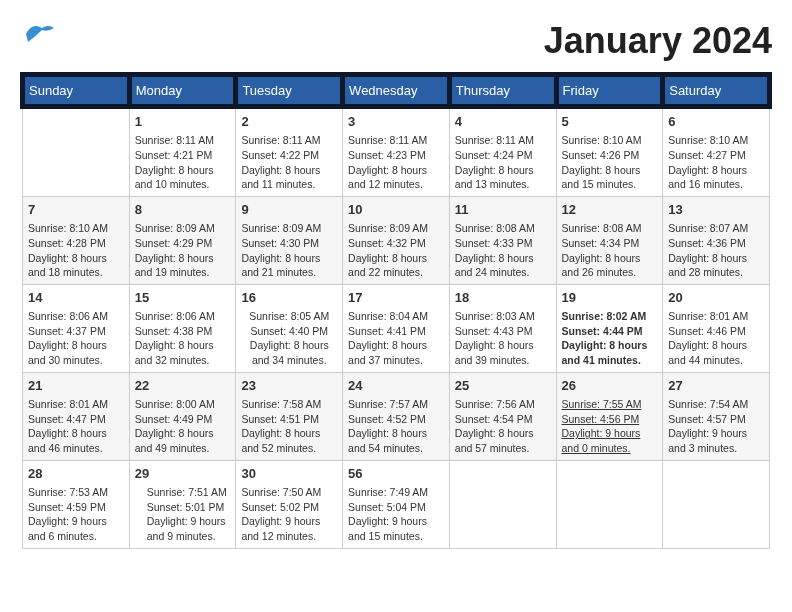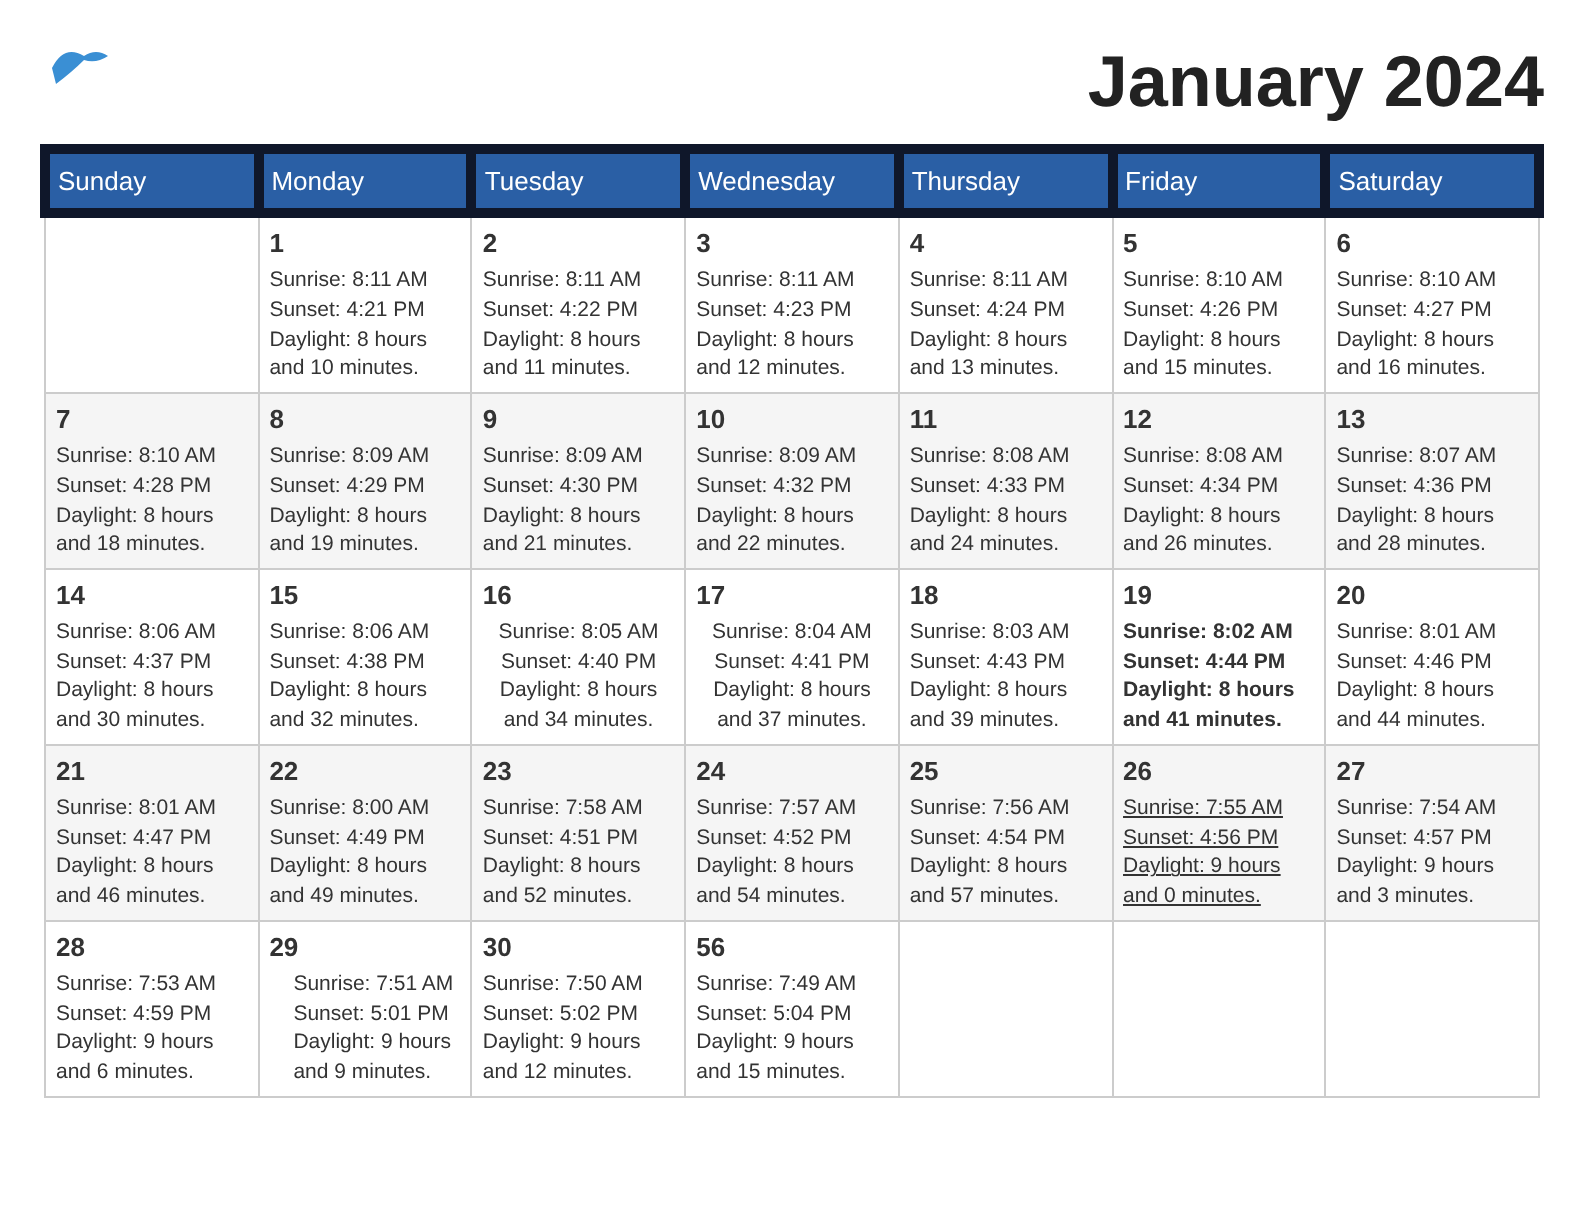--- a/index.html
+++ b/index.html
@@ -235,21 +235,21 @@
         </td>
         <td>
           <span class="day-number">16</span>
           <div class="day-info" style="white-space: pre-line; text-align: center;">Sunrise: 8:05 AM
 Sunset: 4:40 PM
 Daylight: 8 hours
 and 34 minutes.</div>
         </td>
         <td>
           <span class="day-number">17</span>
-          <div class="day-info" style="white-space: pre-line; text-align: center;">Sunrise: 8:04 AM
+          <div class="day-info" style="white-space: pre-line;">Sunrise: 8:04 AM
 Sunset: 4:41 PM
 Daylight: 8 hours
 and 37 minutes.</div>
         </td>
         <td>
           <span class="day-number">18</span>
           <div class="day-info" style="white-space: pre-line;">Sunrise: 8:03 AM
 Sunset: 4:43 PM
 Daylight: 8 hours
 and 39 minutes.</div>

